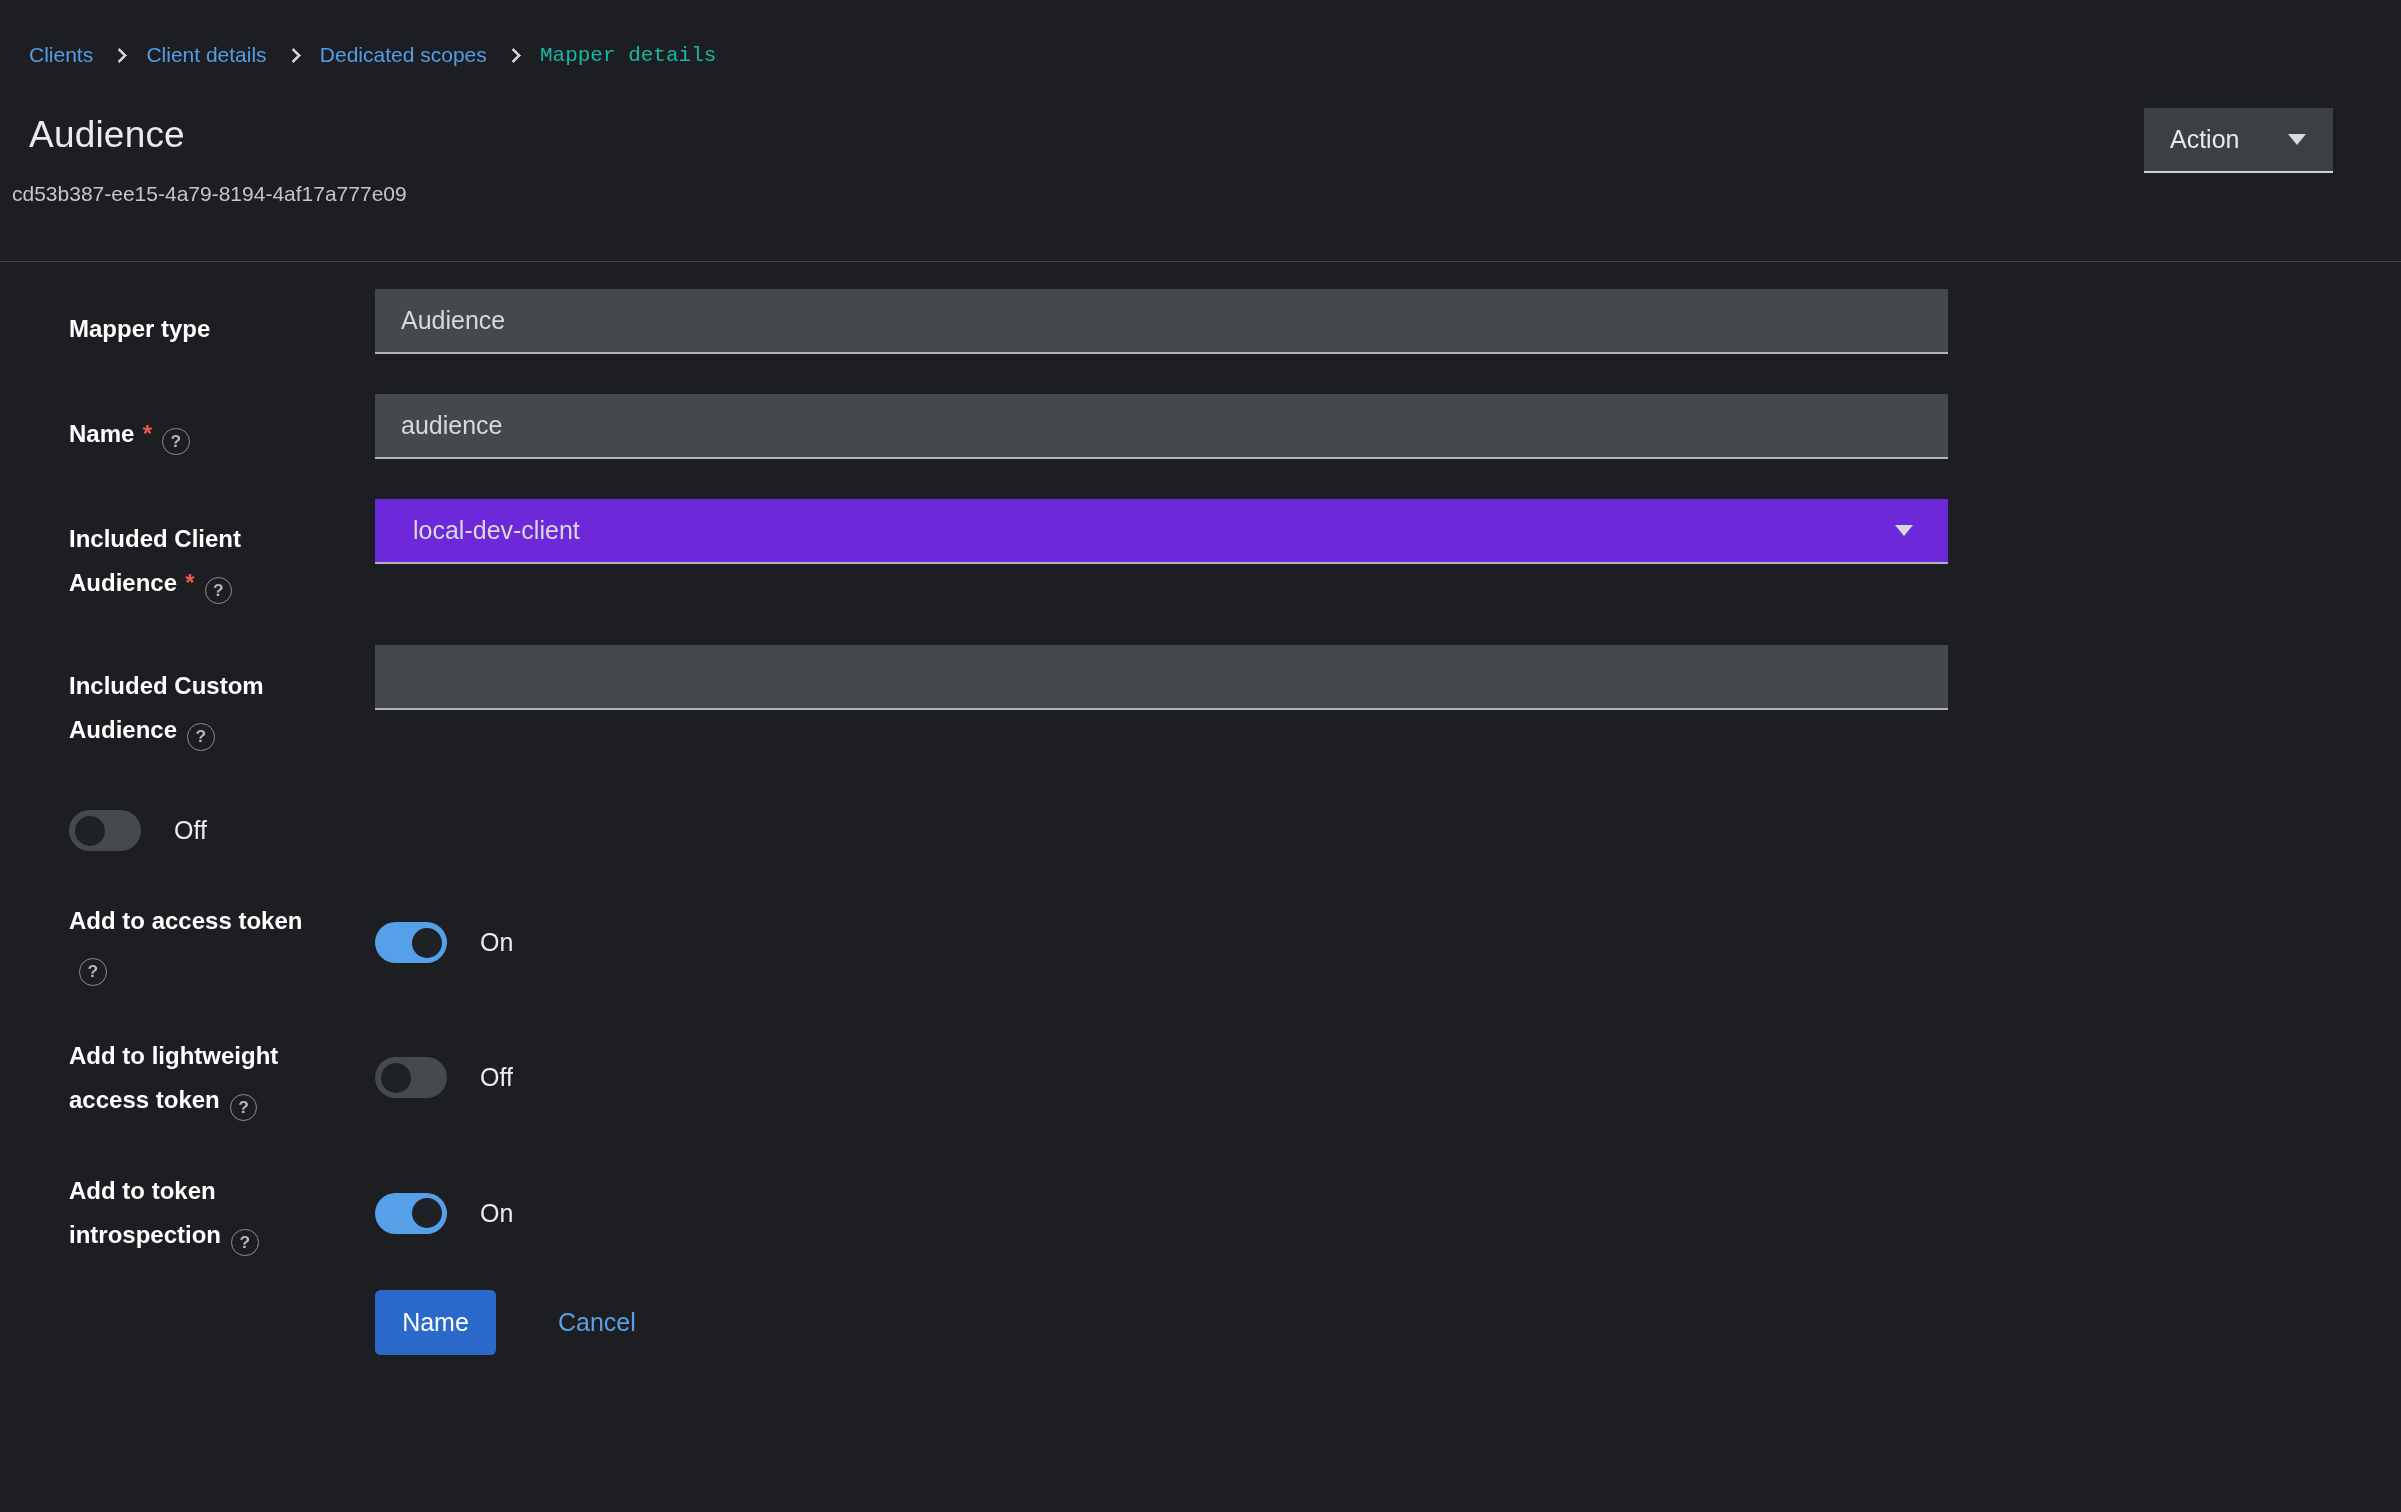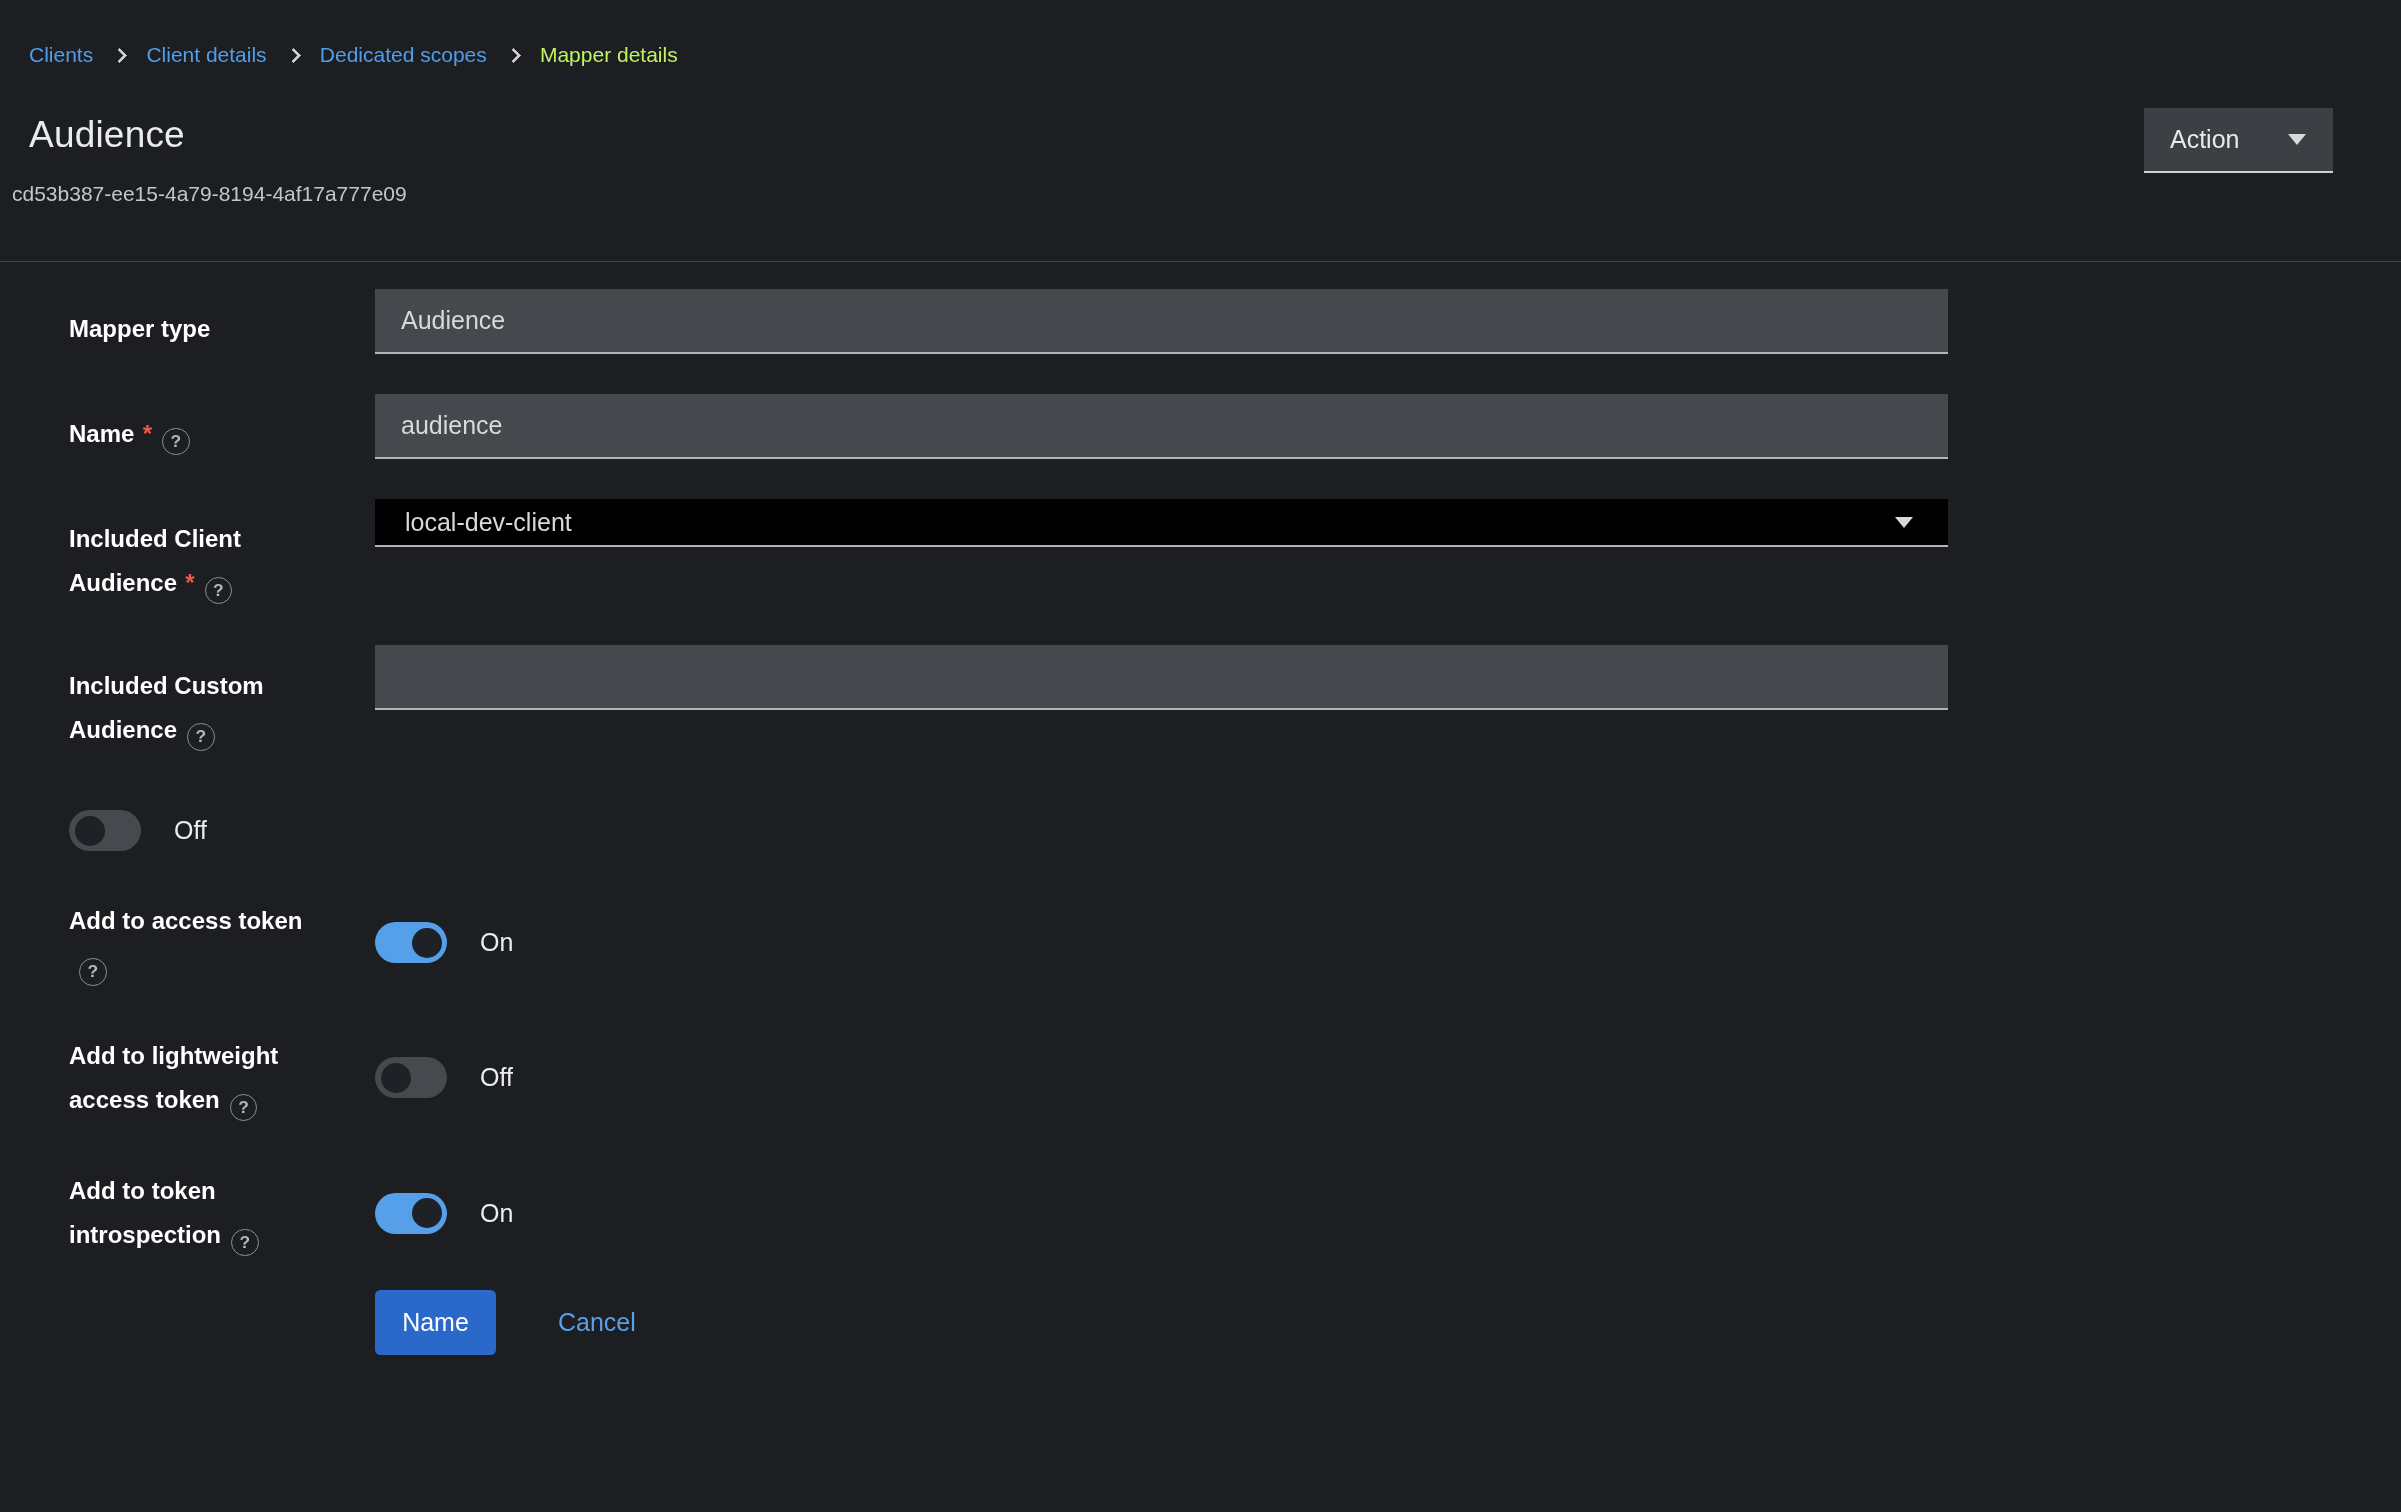--- a/index.html
+++ b/index.html
@@ -17,21 +17,21 @@
     position:absolute; top:0; left:0; right:0; height:243px;
     border-bottom:1.8px solid #44474a;
     margin-top:19px;
   }
   .breadcrumb {
     position:absolute; top:24px; left:29px;
     display:flex; align-items:center; gap:15.6px;
     font-size:21px;
   }
   .crumb-link { color:#519de9; text-decoration:none; cursor:pointer; }
-  .crumb-current { color:#bef264; }
+  .crumb-current { color:#14b8a6;font-family:Liberation Mono, monospace; }
   .chev {
     width:11px; height:11px; display:inline-block;
     border-top:3.7px solid #cfd0d2; border-right:3.7px solid #cfd0d2;
     transform:rotate(45deg); margin:0 5.5px; border-radius:0.9px;
   }
   .page-title {
     position:absolute; top:95px; left:29px;
     font-size:37px; font-weight:500; color:#eaebec; letter-spacing:0.2px;
   }
   .page-subtitle {
@@ -81,25 +81,25 @@
   .text-input {
     width:100%; height:65px;
     background:#45484c;
     border:none; border-bottom:2.8px solid #b2b4b6;
     padding:0 26px;
     font-size:25px; color:#d8d9da;
     font-family:"Liberation Sans", sans-serif;
     outline:none;
   }
   .select-control {
-    width:100%; height:48px;
-    background:#000000;
+    width:100%; height:65px;
+    background:#6d28d9;
     border-bottom:2.8px solid #b2b4b6;
     display:flex; align-items:center; justify-content:space-between;
-    padding:0 35px 0 30px;
+    padding:0 35px 0 38px;
     font-size:25px; color:#d8d9da; cursor:pointer;
   }
 
   
   .switch-wrap { display:flex; align-items:center; padding-top:18.4px; }
   .switch {
     position:relative; width:72px; height:41px; border-radius:21px;
     cursor:pointer; flex-shrink:0;
   }
   .switch.off { background:#46494d; }

